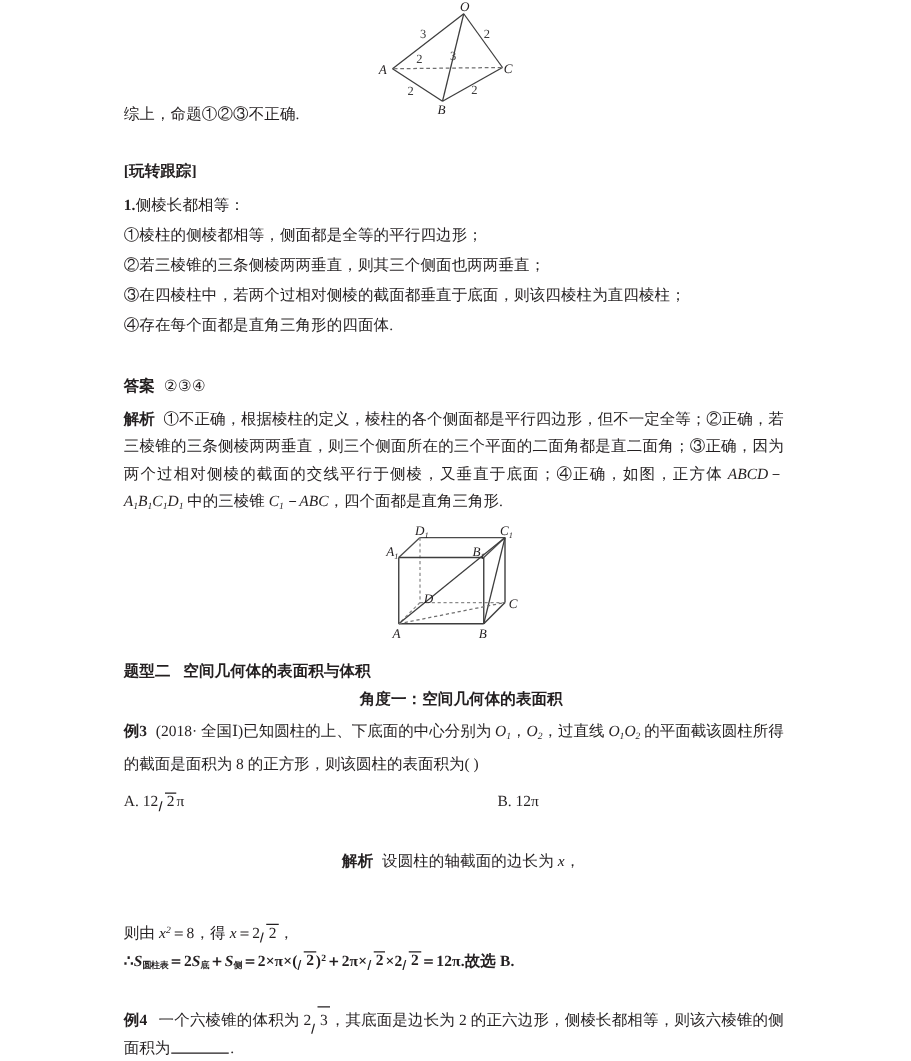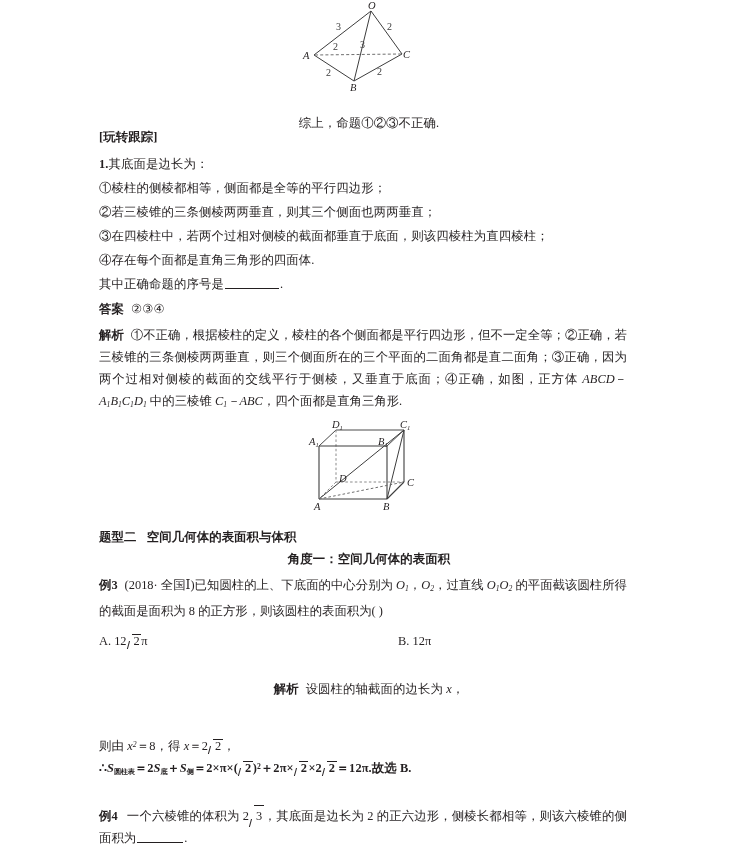--- a/index.html
+++ b/index.html
@@ -156,36 +156,33 @@
 
       <text class="fignum" x="34" y="30">3</text>
       <text class="fignum" x="85" y="30">2</text>
       <text class="fignum" x="58" y="48">3</text>
       <text class="fignum" x="31" y="50">2</text>
       <text class="fignum" x="24" y="76">2</text>
       <text class="fignum" x="75" y="75">2</text>
     </svg>
   </div>
 
-  <div class="line" style="top:116px;text-align:center;">综上，命题①②③不正确.</div>
+  <div class="line" style="top:84px;">综上，命题①②③不正确.</div>
 
   <div class="line bold" style="top:130px;">[玩转跟踪]</div>
 
   <div class="line" style="top:157px;">
-    <span class="bold">1.</span><span>其底面是边长为：</span>
+    <span class="bold">1.</span><span>侧棱长都相等：</span>
   </div>
 
   <div class="line" style="top:181px;">①棱柱的侧棱都相等，侧面都是全等的平行四边形；</div>
   <div class="line" style="top:229px;">③在四棱柱中，若两个过相对侧棱的截面都垂直于底面，则该四棱柱为直四棱柱；</div>
   <div class="line" style="top:205px;">②若三棱锥的三条侧棱两两垂直，则其三个侧面也两两垂直；</div>
   <div class="line" style="top:253px;">④存在每个面都是直角三角形的四面体.</div>
 
-  <div class="line" style="top:277px;">
-    <span>其中正确命题的序号是</span><span class="blank"></span><span>.</span>
-  </div>
 
   <div class="line" style="top:302px;">
     <span class="hang-label">答案</span><span>②③④</span>
   </div>
 
   <div class="para" style="top:324px;">
     <span class="hang-label">解析</span><span>①不正确，根据棱柱的定义，棱柱的各个侧面都是平行四边形，但不一定全等；②正确，若三棱锥的三条侧棱两两垂直，则三个侧面所在的三个平面的二面角都是直二面角；③正确，因为两个过相对侧棱的截面的交线平行于侧棱，又垂直于底面；④正确，如图，正方体 </span><span class="ital">ABCD</span><span>－</span><span class="ital"><span>A</span><sub>1</sub>B<sub>1</sub>C<sub>1</sub>D<sub>1</sub></span><span> 中的三棱锥 </span><span class="ital"><span>C</span><sub>1</sub></span><span class="ital">－ABC</span><span>，四个面都是直角三角形.</span>
   </div>
 
   <div class="fig fig-cube">

